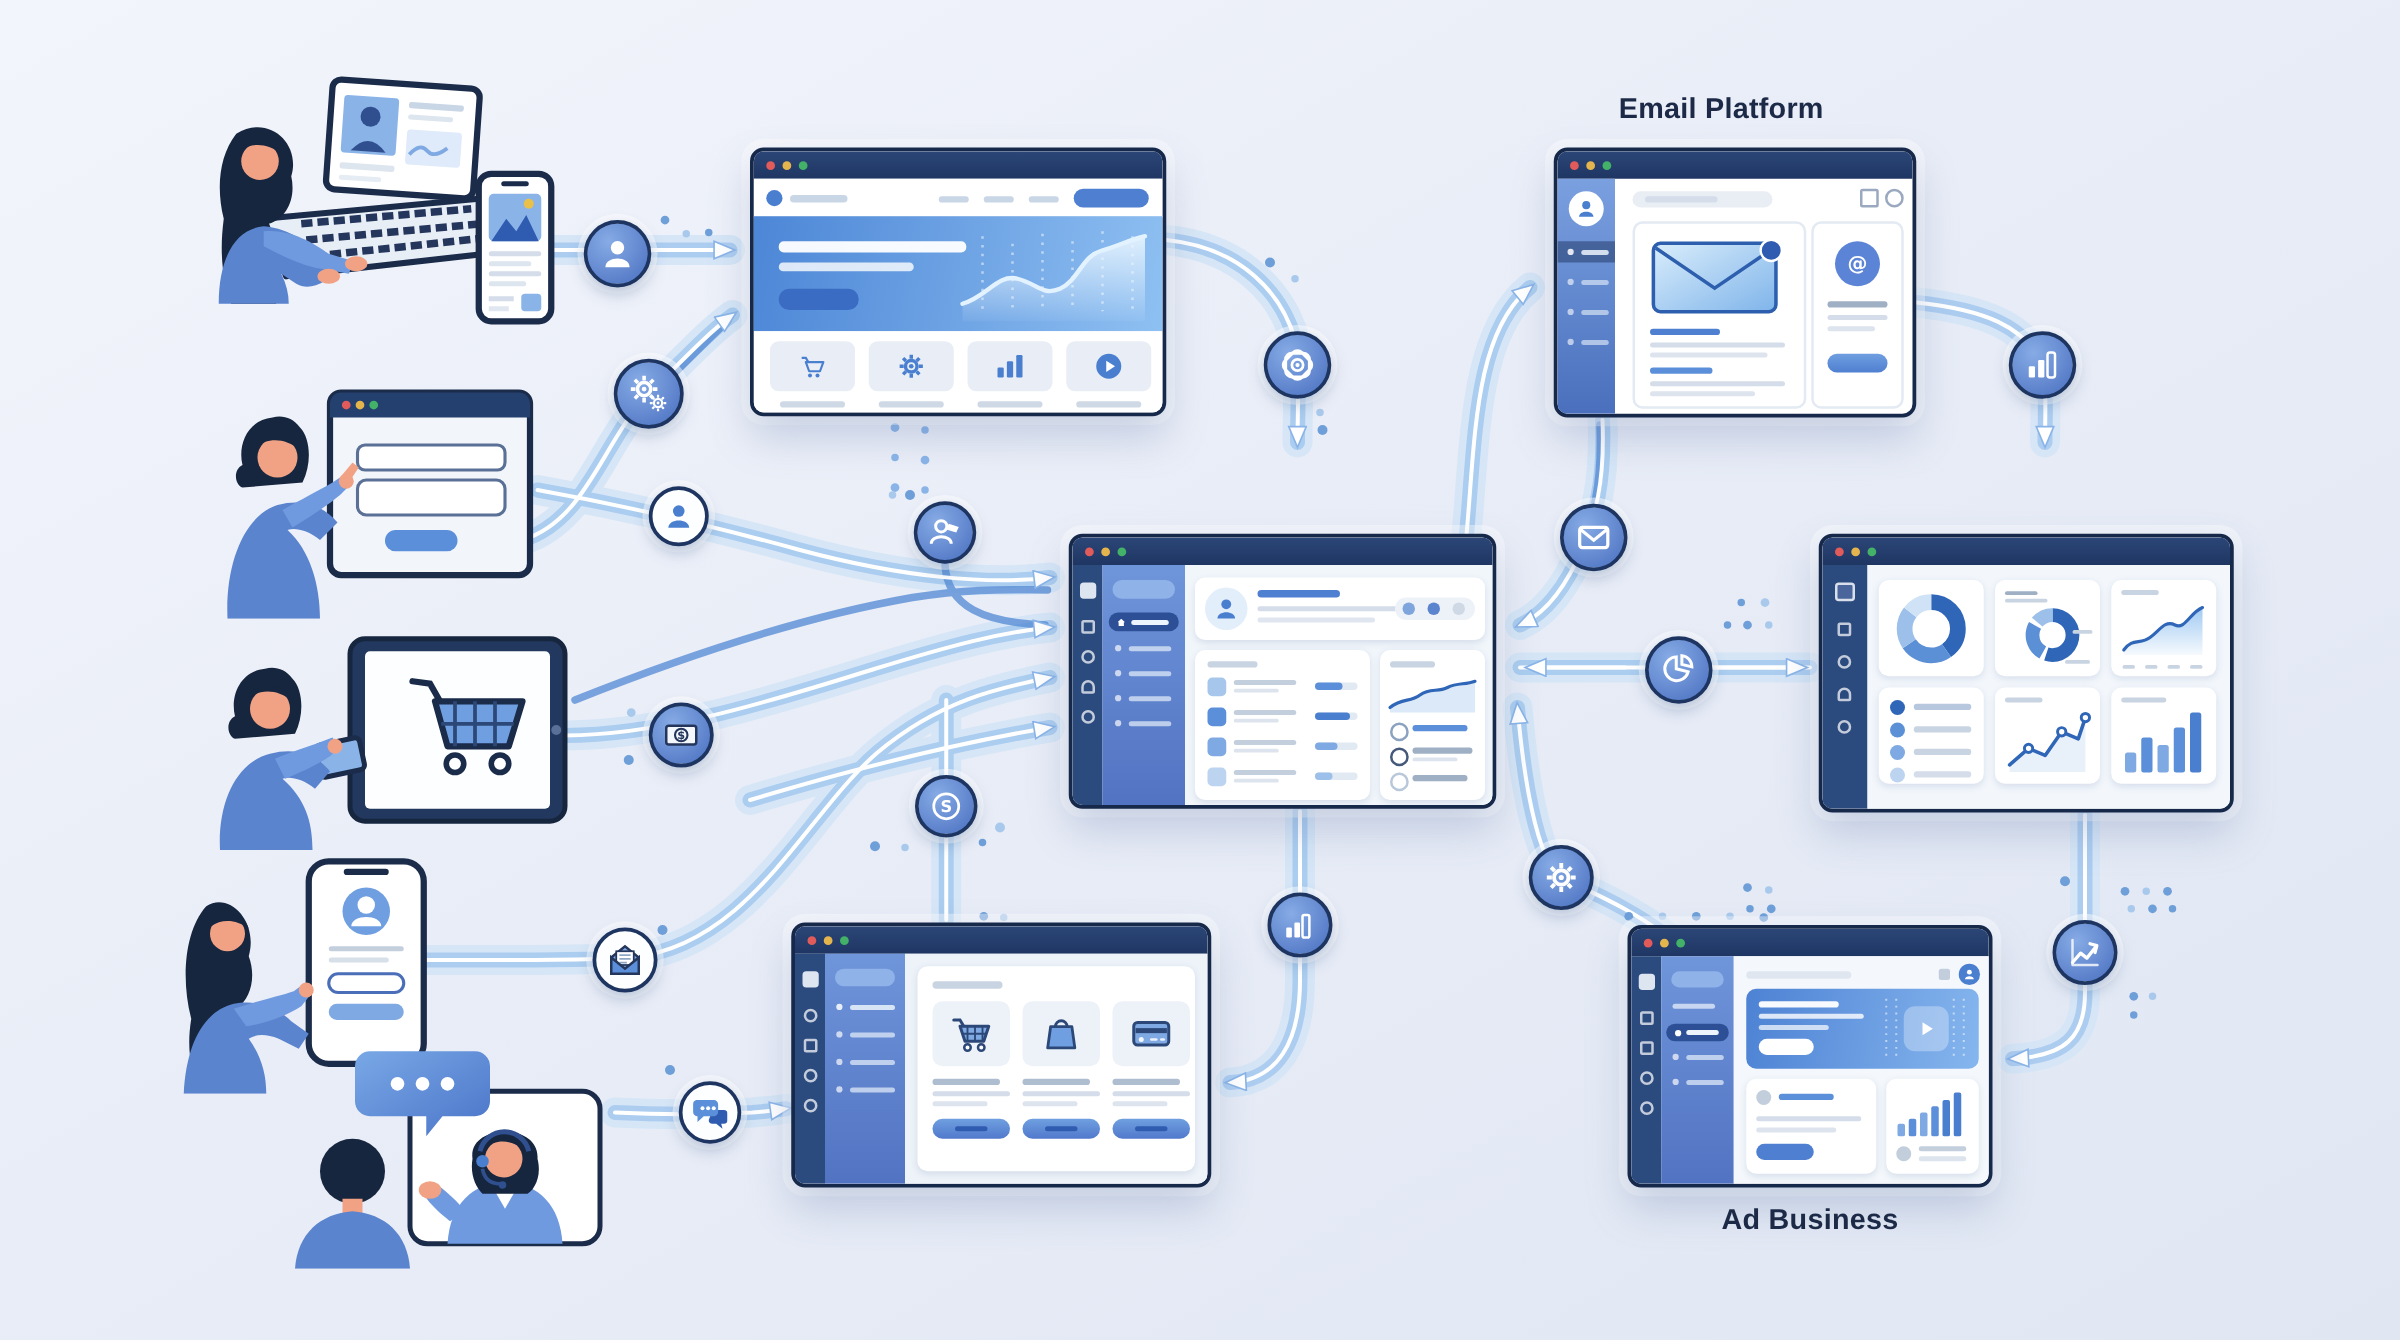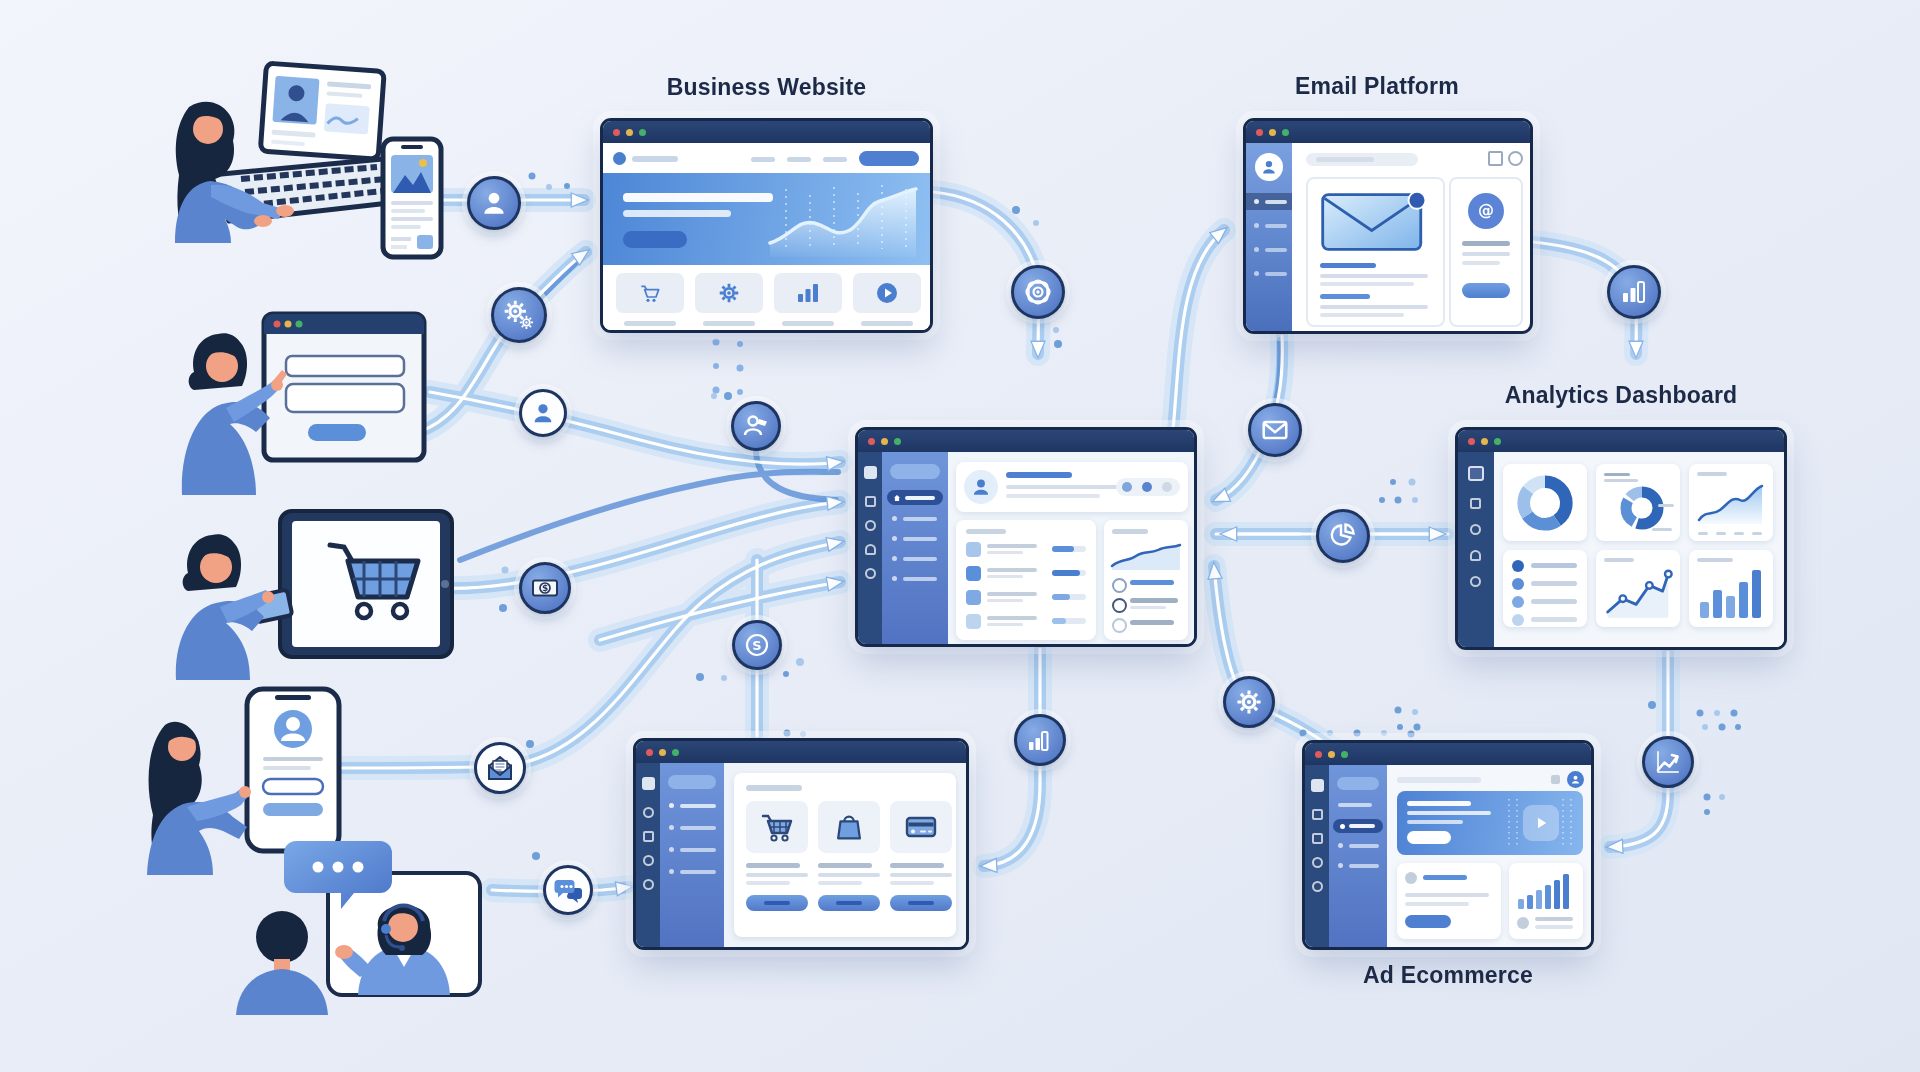--- a/index.html
+++ b/index.html
@@ -327,21 +327,20 @@
     <path d="M66 6 h84 a12 12 0 0 1 12 12 v28 a12 12 0 0 1 -12 12 h-26 l-13 16 v-16 h-45 a12 12 0 0 1 -12 -12 v-28 a12 12 0 0 1 12 -12 z" fill="url(#gBub)"></path>
     <circle cx="88" cy="32" r="5.5" fill="#fff"></circle>
         <circle cx="108" cy="32" r="5.5" fill="#fff"></circle>
         <circle cx="128" cy="32" r="5.5" fill="#fff"></circle>
   </g>
   <circle cx="52" cy="102" r="26" fill="#17263f"></circle>
   <rect x="44" y="124" width="16" height="12" fill="#f2a284"></rect>
   <path d="M6 180 C8 152 26 136 52 134 C78 136 96 152 98 180 Z" fill="#5b84cf"></path>
 </svg>
 
-<div class="lbl" style="left:600px;top:74px;width:333px">Business Website</div>
 <div class="win" style="left:600px;top:118px;width:333px;height:215px">
   <div class="tbar">
     <span class="td" style="background:#e15b5b"></span>
     <span class="td" style="background:#e5b54d"></span>
     <span class="td" style="background:#43b168"></span>
   </div>
   <div class="a" style="left:0;top:22px;right:0;height:30px;background:#fff;border-bottom:1px solid #e4eaf2">
     <div class="a" style="left:10px;top:9px;width:13px;height:13px;border-radius:50%;background:#4a7fd0"></div>
     <div class="ln" style="left:29px;top:13px;width:46px;height:6px;background:#c9d6e6"></div>
     <div class="ln" style="left:148px;top:14px;width:24px;height:5px;background:#c9d6e6"></div>
@@ -555,21 +554,20 @@
       <div class="ln" style="left:26px;top:60px;width:44px;height:5px;background:#5b8fd9"></div>
       <div class="a" style="left:8px;top:78px;width:11px;height:11px;border:2px solid #45597a;border-radius:50%"></div>
       <div class="ln" style="left:26px;top:78px;width:48px;height:5px;background:#9fb0c5"></div>
           <div class="ln" style="left:26px;top:86px;width:36px;height:3px;background:#dde4ee"></div>
       <div class="a" style="left:8px;top:98px;width:11px;height:11px;border:2px solid #b9c7da;border-radius:50%"></div>
       <div class="ln" style="left:26px;top:100px;width:44px;height:5px;background:#9fb0c5"></div>
     </div>
   </div>
 </div>
 
-<div class="lbl" style="left:1455px;top:382px;width:332px">Analytics Dashboard</div>
 <div class="win" style="left:1455px;top:427px;width:332px;height:223px">
   <div class="tbar">
     <span class="td" style="background:#e15b5b"></span>
     <span class="td" style="background:#e5b54d"></span>
     <span class="td" style="background:#43b168"></span>
   </div>
   <div class="a" style="left:0;top:22px;width:36px;bottom:0;background:#2b4a7e">
     <div class="ri box" style="left:10px;top:14px;width:16px;height:15px;background:#49659b;border:2px solid rgba(255,255,255,.8)"></div>
     <div class="ri sq" style="left:12px;top:46px"></div>
     <div class="ri cir" style="left:12px;top:72px"></div>
@@ -721,21 +719,21 @@
       <div class="ln" style="left:156px;top:90px;width:54px;height:5px;background:#aebdd0"></div>
       <div class="ln" style="left:156px;top:100px;width:62px;height:4px;background:#d4dde9"></div>
       <div class="ln" style="left:156px;top:108px;width:44px;height:4px;background:#dde4ee"></div>
       <div class="a pill" style="left:156px;top:122px;width:62px;height:16px;background:linear-gradient(#6f9fe0,#5179cc)">
         <span class="ln" style="left:18px;top:6px;width:26px;height:3.5px;background:#2f5cb0"></span>
       </div>
     </div>
   </div>
 </div>
 
-<div class="lbl" style="left:1302px;top:962px;width:292px">Ad Ecommerce</div>
+<div class="lbl" style="left:1302px;top:962px;width:292px">Ad Business</div>
 <div class="win" style="left:1302px;top:740px;width:292px;height:210px">
   <div class="tbar">
     <span class="td" style="background:#e15b5b"></span>
     <span class="td" style="background:#e5b54d"></span>
     <span class="td" style="background:#43b168"></span>
   </div>
   <div class="a" style="left:0;top:22px;width:24px;bottom:0;background:#2b4a7e">
     <div class="ri box" style="left:6px;top:14px"></div>
     <div class="ri sq" style="left:7px;top:44px"></div>
     <div class="ri sq" style="left:7px;top:68px"></div>

